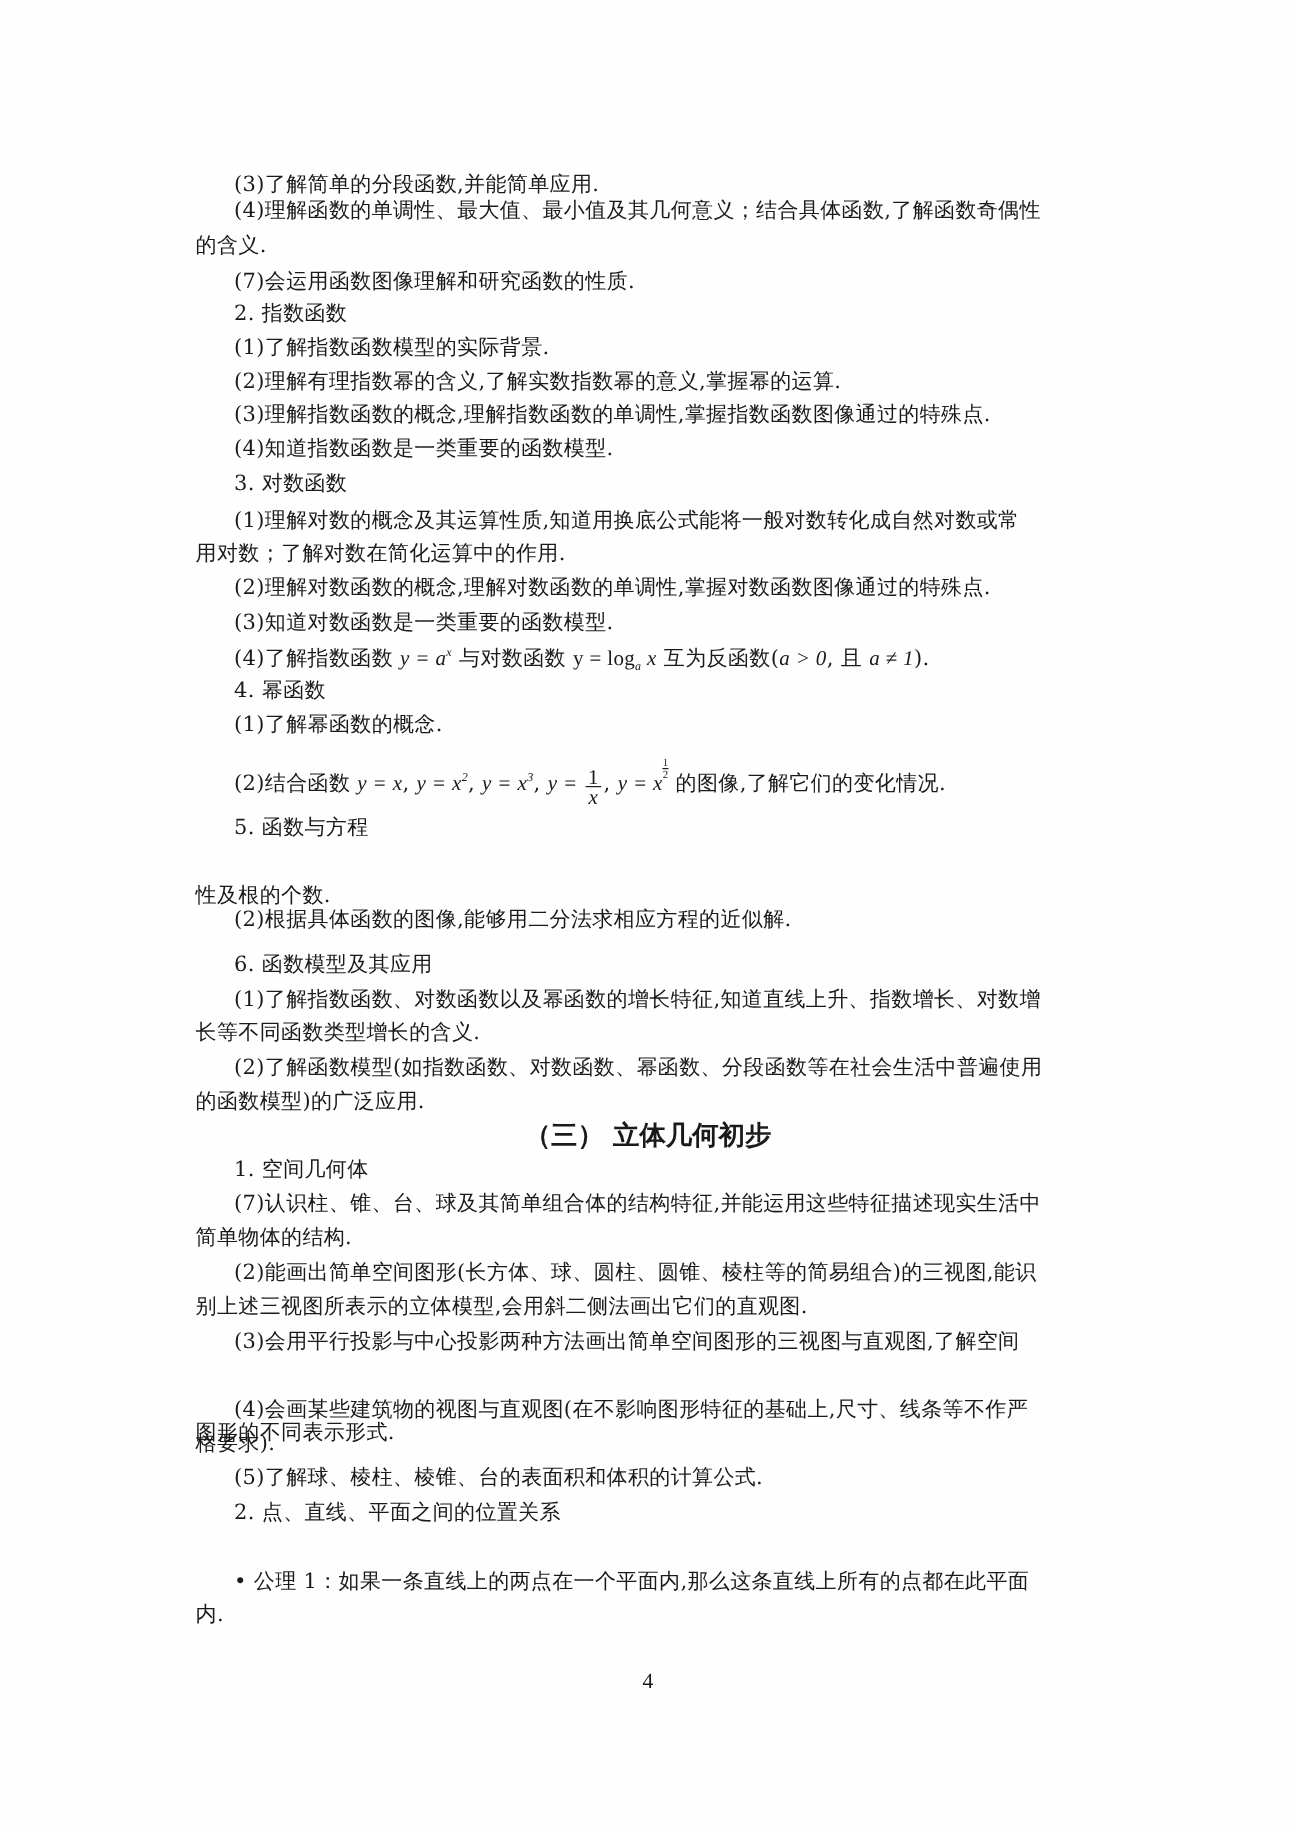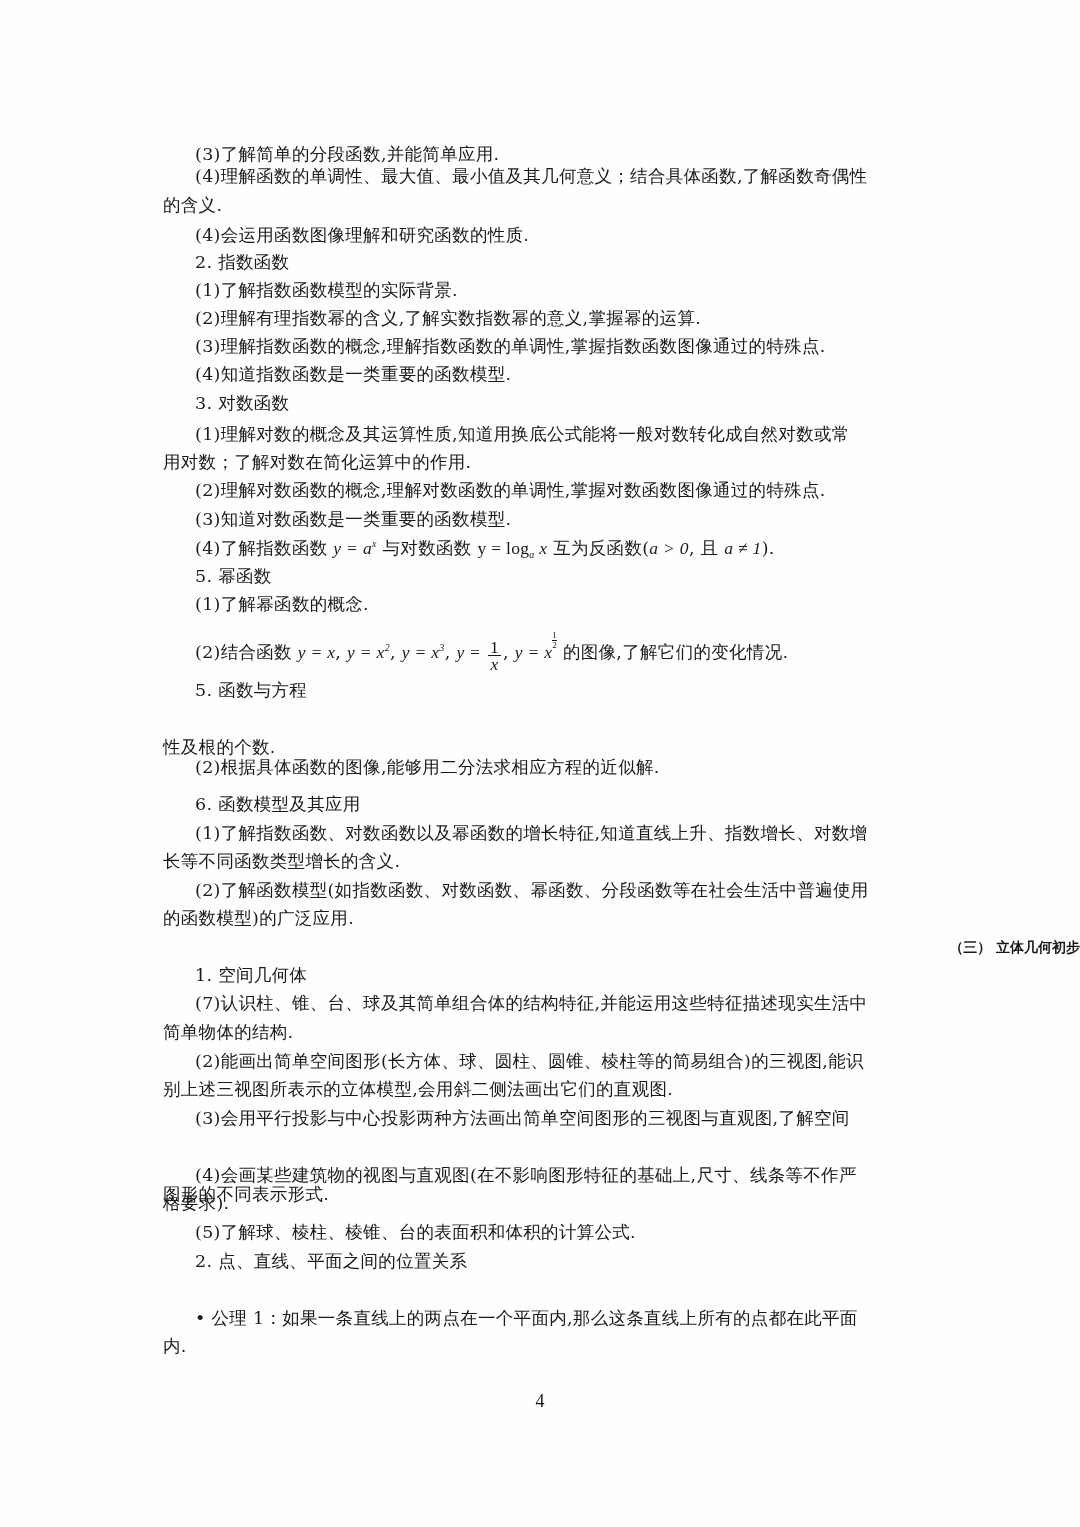--- a/index.html
+++ b/index.html
@@ -10,22 +10,22 @@
     font-family: "DejaVu Serif", "Liberation Serif", serif;
     padding-left: 23px;
   }
   .ln {
     position: absolute; left: 163px; width: 755px;
     font-size: 17.5px; line-height: 22px; white-space: nowrap;
     letter-spacing: 0.3px;
   }
   .ind { left: 195px; width: 723px; }
   .heading {
-    position: absolute; left: 0; width: 1080px; text-align: right;
-    font-size: 14px; font-weight: bold; line-height: 22px;
+    position: absolute; left: 0; width: 1080px; text-align: center;
+    font-size: 22px; font-weight: bold; line-height: 22px;
     font-family: "DejaVu Sans", "Liberation Sans", sans-serif;
   }
   .math { font-family: "Liberation Serif", "DejaVu Serif", serif; font-style: italic; }
   sup { font-size: 10px; vertical-align: 7px; line-height: 0; }
   sub { font-size: 10px; vertical-align: -4px; line-height: 0; }
   .frac { display: inline-block; vertical-align: middle; text-align: center; line-height: 16px; margin: 0 2px; position: relative; top: 2px; }
   .frac .num { display: block; border-bottom: 1px solid #1a1a1a; padding: 0 2px; font-style: normal; }
   .frac .den { display: block; padding: 0 2px; }
   .pageno {
     position: absolute; left: 0; width: 1080px; top: 1360px; text-align: center;
@@ -33,37 +33,37 @@
   }
 </style>
 </head>
 <body>
 
 <div class="page">
 
   <div class="ln ind" style="top:143px">(3)了解简单的分段函数,并能简单应用.</div>
   <div class="ln ind" style="top:165px">(4)理解函数的单调性、最大值、最小值及其几何意义；结合具体函数,了解函数奇偶性</div>
   <div class="ln" style="top:194px">的含义.</div>
-  <div class="ln ind" style="top:224px">(4)会运用函数图像理解和研究函数的性质.</div>
+  <div class="ln ind" style="top:224px">(7)会运用函数图像理解和研究函数的性质.</div>
   <div class="ln ind" style="top:251px">2. 指数函数</div>
   <div class="ln ind" style="top:279px">(1)了解指数函数模型的实际背景.</div>
   <div class="ln ind" style="top:307px">(2)理解有理指数幂的含义,了解实数指数幂的意义,掌握幂的运算.</div>
   <div class="ln ind" style="top:335px">(3)理解指数函数的概念,理解指数函数的单调性,掌握指数函数图像通过的特殊点.</div>
   <div class="ln ind" style="top:363px">(4)知道指数函数是一类重要的函数模型.</div>
   <div class="ln ind" style="top:392px">3. 对数函数</div>
   <div class="ln ind" style="top:423px">(1)理解对数的概念及其运算性质,知道用换底公式能将一般对数转化成自然对数或常</div>
   <div class="ln" style="top:451px">用对数；了解对数在简化运算中的作用.</div>
   <div class="ln ind" style="top:479px">(2)理解对数函数的概念,理解对数函数的单调性,掌握对数函数图像通过的特殊点.</div>
   <div class="ln ind" style="top:508px">(3)知道对数函数是一类重要的函数模型.</div>
 
   <div class="ln ind" style="top:537px">
     <span>(4)了解指数函数 </span><span class="math"><span>y = a</span><sup>x</sup></span><span> 与对数函数 </span><span class="math"><span style="font-style:normal">y = log</span><sub>a</sub><span> x</span></span><span> 互为反函数(</span><span class="math">a &gt; 0</span><span>, 且 </span><span class="math">a ≠ 1</span><span>).</span>
   </div>
 
-  <div class="ln ind" style="top:565px">5. 幂函数</div>
+  <div class="ln ind" style="top:565px">4. 幂函数</div>
   <div class="ln ind" style="top:593px">(1)了解幂函数的概念.</div>
 
   <div class="ln ind" style="top:631px; line-height:30px;">
     <span>(2)结合函数 </span><span class="math">y = x</span><span>, </span><span class="math"><span>y = x</span><sup>2</sup></span><span>, </span><span class="math"><span>y = x</span><sup>3</sup></span><span>, </span><span class="math"><span>y = </span><span class="frac"><span class="num">1</span><span class="den">x</span></span></span><span>, </span><span class="math"><span>y = x</span><sup style="vertical-align:10px; font-size:9px;"><span style="display:inline-block; text-align:center; line-height:9px; font-style:normal;"><span style="display:block; border-bottom:1px solid #1a1a1a;">1</span><span style="display:block;">2</span></span></sup></span><span> 的图像,了解它们的变化情况.</span>
   </div>
 
   <div class="ln ind" style="top:679px">5. 函数与方程</div>
   <div class="ln" style="top:736px">性及根的个数.</div>
   <div class="ln ind" style="top:756px">(2)根据具体函数的图像,能够用二分法求相应方程的近似解.</div>
   <div class="ln ind" style="top:793px">6. 函数模型及其应用</div>

